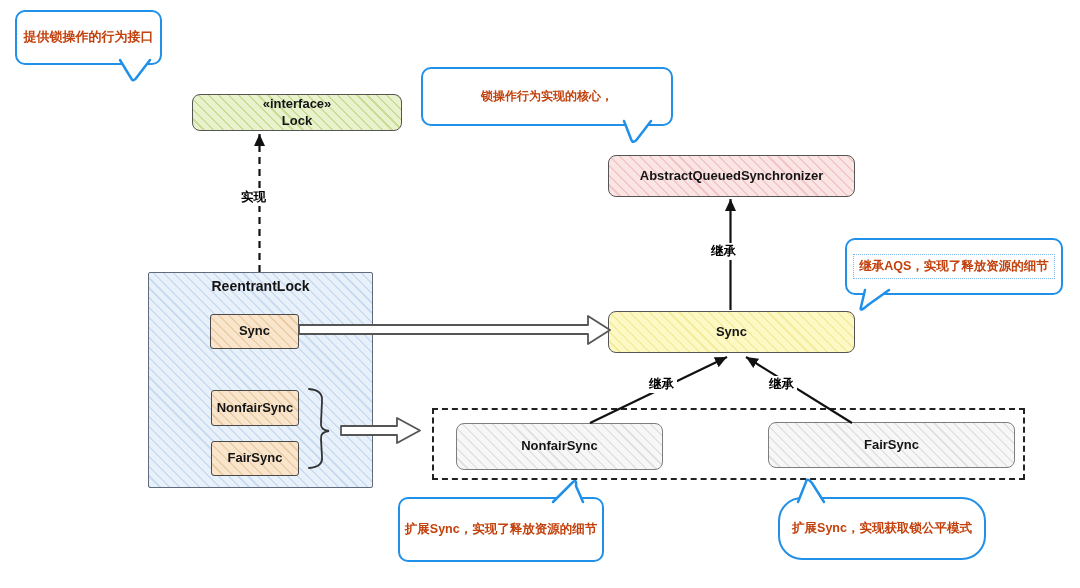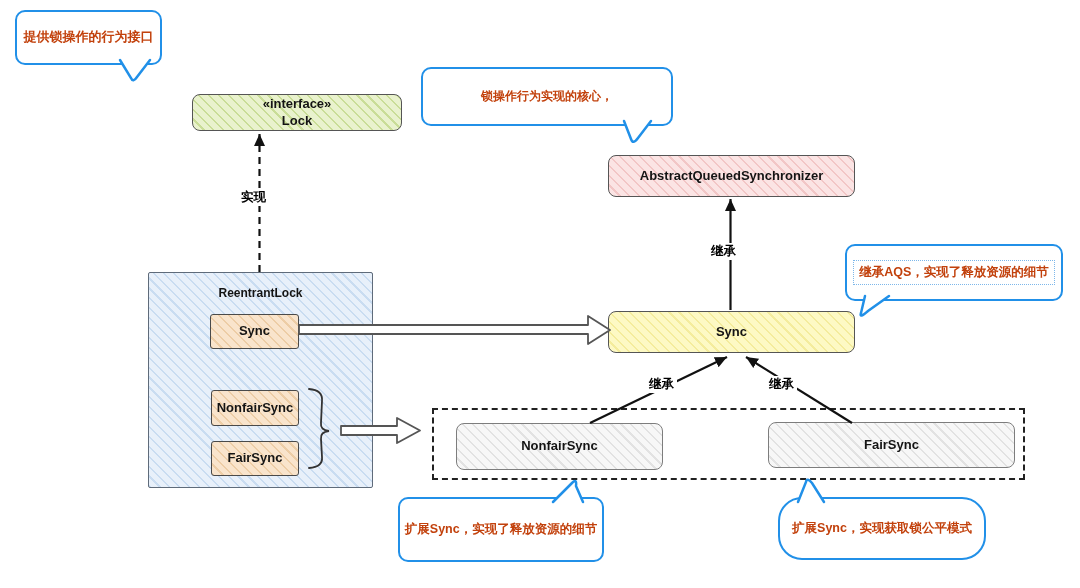--- a/index.html
+++ b/index.html
@@ -17,21 +17,21 @@
   .hatch-pink  {background:repeating-linear-gradient(45deg,#f2c6c6 0 1.5px,#fbe4e4 1.5px 7px);}
   .hatch-yellow{background:repeating-linear-gradient(45deg,#f4ec9c 0 1.5px,#fdf9c4 1.5px 7px);}
   .hatch-orange{background:repeating-linear-gradient(45deg,#edcda6 0 1.5px,#f9e4cc 1.5px 7px);}
   .hatch-blue  {background:repeating-linear-gradient(45deg,#c9dcf1 0 1.5px,#e8f0fa 1.5px 7px);}
   .hatch-gray  {background:repeating-linear-gradient(45deg,#e2e2e2 0 1.5px,#f7f7f7 1.5px 7px);}
 
   .b-lock {left:150px;top:94px;width:210px;height:37px;margin-left:42px;}
   .b-aqs  {left:608px;top:155px;width:247px;height:42px;}
   .b-sync {left:608px;top:311px;width:247px;height:42px;}
   .b-rl   {left:148px;top:272px;width:225px;height:216px;border-radius:2px;border-color:#5f6b7a;justify-content:flex-start;}
-  .b-rl .rl-title{margin-top:13px;font-size:12px;}
+  .b-rl .rl-title{margin-top:5px;font-size:14px;}
   .b-syn-i{left:210px;top:314px;width:89px;height:35px;border-radius:3px;border-color:#4a4a4a;}
   .b-nfs-i{left:211px;top:390px;width:88px;height:36px;border-radius:3px;border-color:#4a4a4a;}
   .b-fs-i {left:211px;top:441px;width:88px;height:35px;border-radius:3px;border-color:#4a4a4a;}
   .b-dash {left:432px;top:408px;width:593px;height:72px;border:2.2px dashed #222;border-radius:0;background:transparent;}
   .b-nfs  {left:456px;top:423px;width:207px;height:47px;border-color:#7d7d7d;}
   .b-fs   {left:768px;top:422px;width:247px;height:46px;border-color:#7d7d7d;}
 
   
   .overlay{position:absolute;left:0;top:0;width:1080px;height:588px;pointer-events:none;z-index:5;}
 
@@ -48,21 +48,21 @@
   
   .bubble{
     position:absolute;box-sizing:border-box;z-index:8;background:#fff;
     border:2.5px solid #2190e8;border-radius:10px;
     display:flex;flex-direction:column;align-items:center;justify-content:center;
     font-weight:700;font-size:12.5px;color:#c2410c;text-align:center;line-height:1.45;
   }
   .bubble .tail{position:absolute;overflow:visible;z-index:9;}
   .bub-tl{left:15px;top:10px;width:147px;height:55px;font-size:13px;}
   .bub-tm{left:400px;top:67px;width:252px;height:59px;font-size:12px;margin-left:21px;}
-  .bub-r {left:845px;top:244px;width:218px;height:57px;font-size:12.5px;}
+  .bub-r {left:845px;top:238px;width:218px;height:57px;font-size:12.5px;}
   .bub-r .note-sel{border:1.5px dotted #7db7ea;padding:2px 5px;}
   .bub-bl{left:398px;top:497px;width:206px;height:65px;}
   .bub-br{left:778px;top:497px;width:208px;height:63px;border-radius:24px;}
   .tail-b{bottom:-22px;}
   .tail-t{top:-22px;}
 </style>
 </head>
 <body>
 
 <div class="stage">

